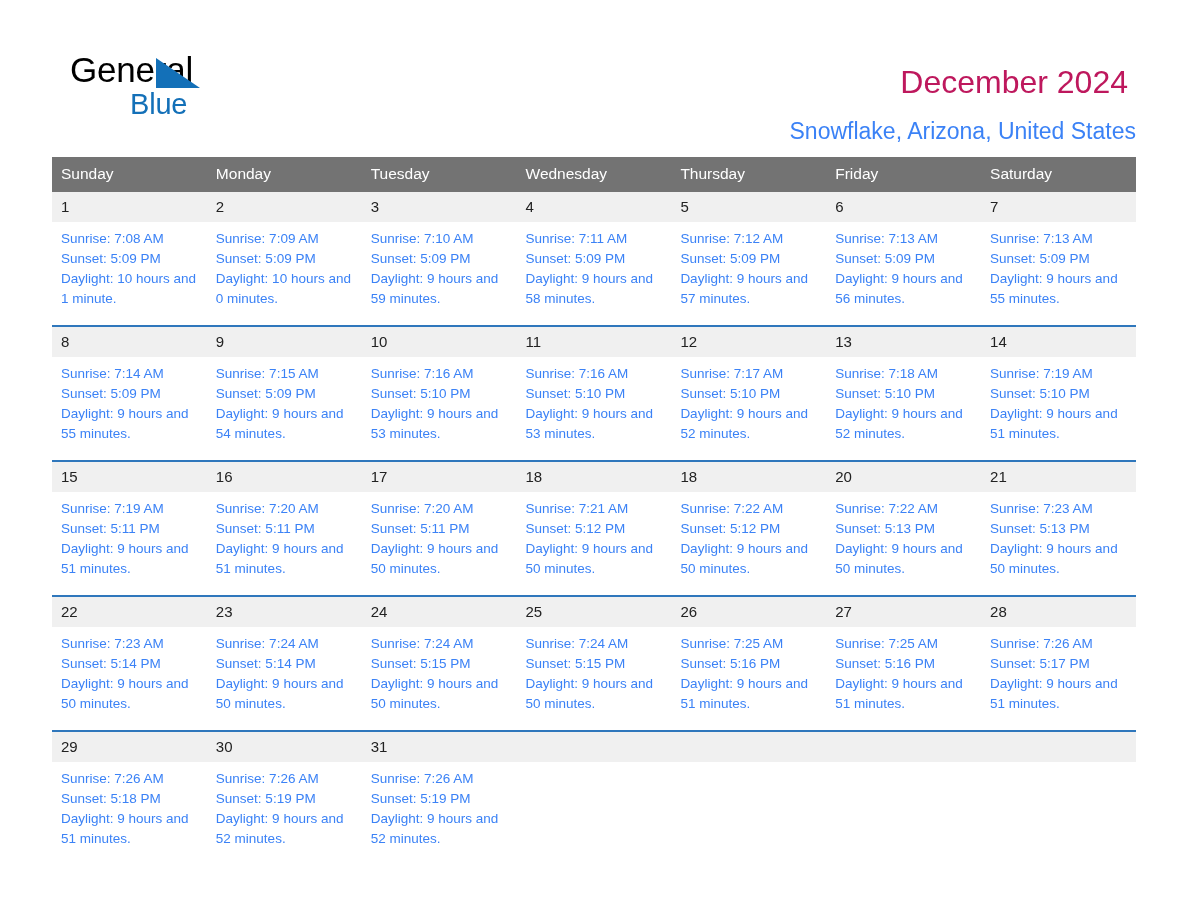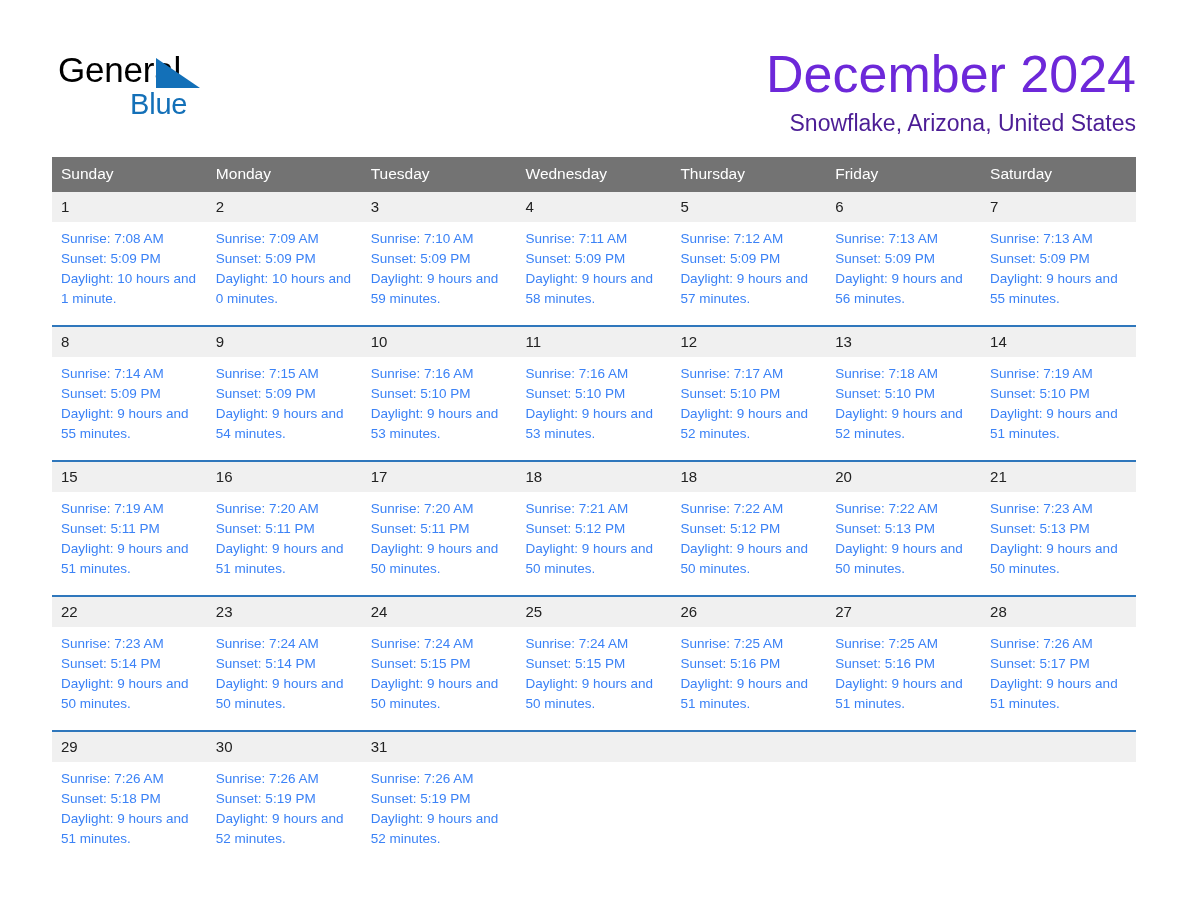--- a/index.html
+++ b/index.html
@@ -33,21 +33,21 @@
 
   .logo {
     position: absolute;
     left: 58px;
     top: 50px;
     width: 260px;
     height: 74px;
   }
   .logo-general {
     position: absolute;
-    left: 0;
+    left: 12px;
     top: 0;
     font-size: 35px;
     line-height: 40px;
     color: #000000;
     letter-spacing: -0.2px;
   }
   .logo-triangle {
     position: absolute;
     left: 98px;
     top: 8px;
@@ -66,32 +66,32 @@
     letter-spacing: -0.2px;
   }
 
   .title-block {
     position: absolute;
     right: 52px;
     top: 48px;
     text-align: right;
   }
   .cal-title {
-    font-size: 52px;
+    font-size: 32px;
     line-height: 52px;
     font-weight: normal;
-    color: #6d28d9;
-    margin: 0;
+    color: #be185d;
+    margin: 8px;
     white-space: nowrap;
   }
   .cal-subtitle {
     font-size: 23px;
     line-height: 30px;
     font-weight: normal;
-    color: #4c1d95;
+    color: #3b82f6;
     margin: 8px 0 0 0;
     white-space: nowrap;
   }
 
   
   .calendar {
     position: absolute;
     left: 52px;
     top: 157px;
     width: 1084px;

